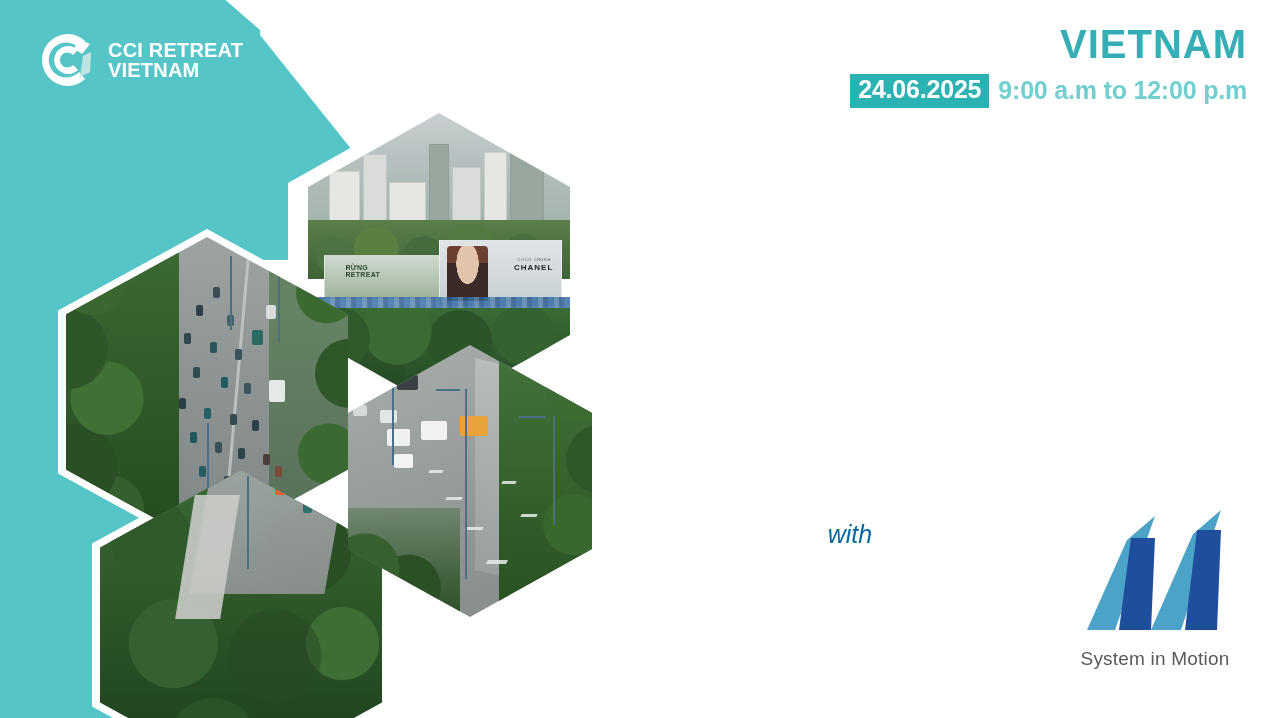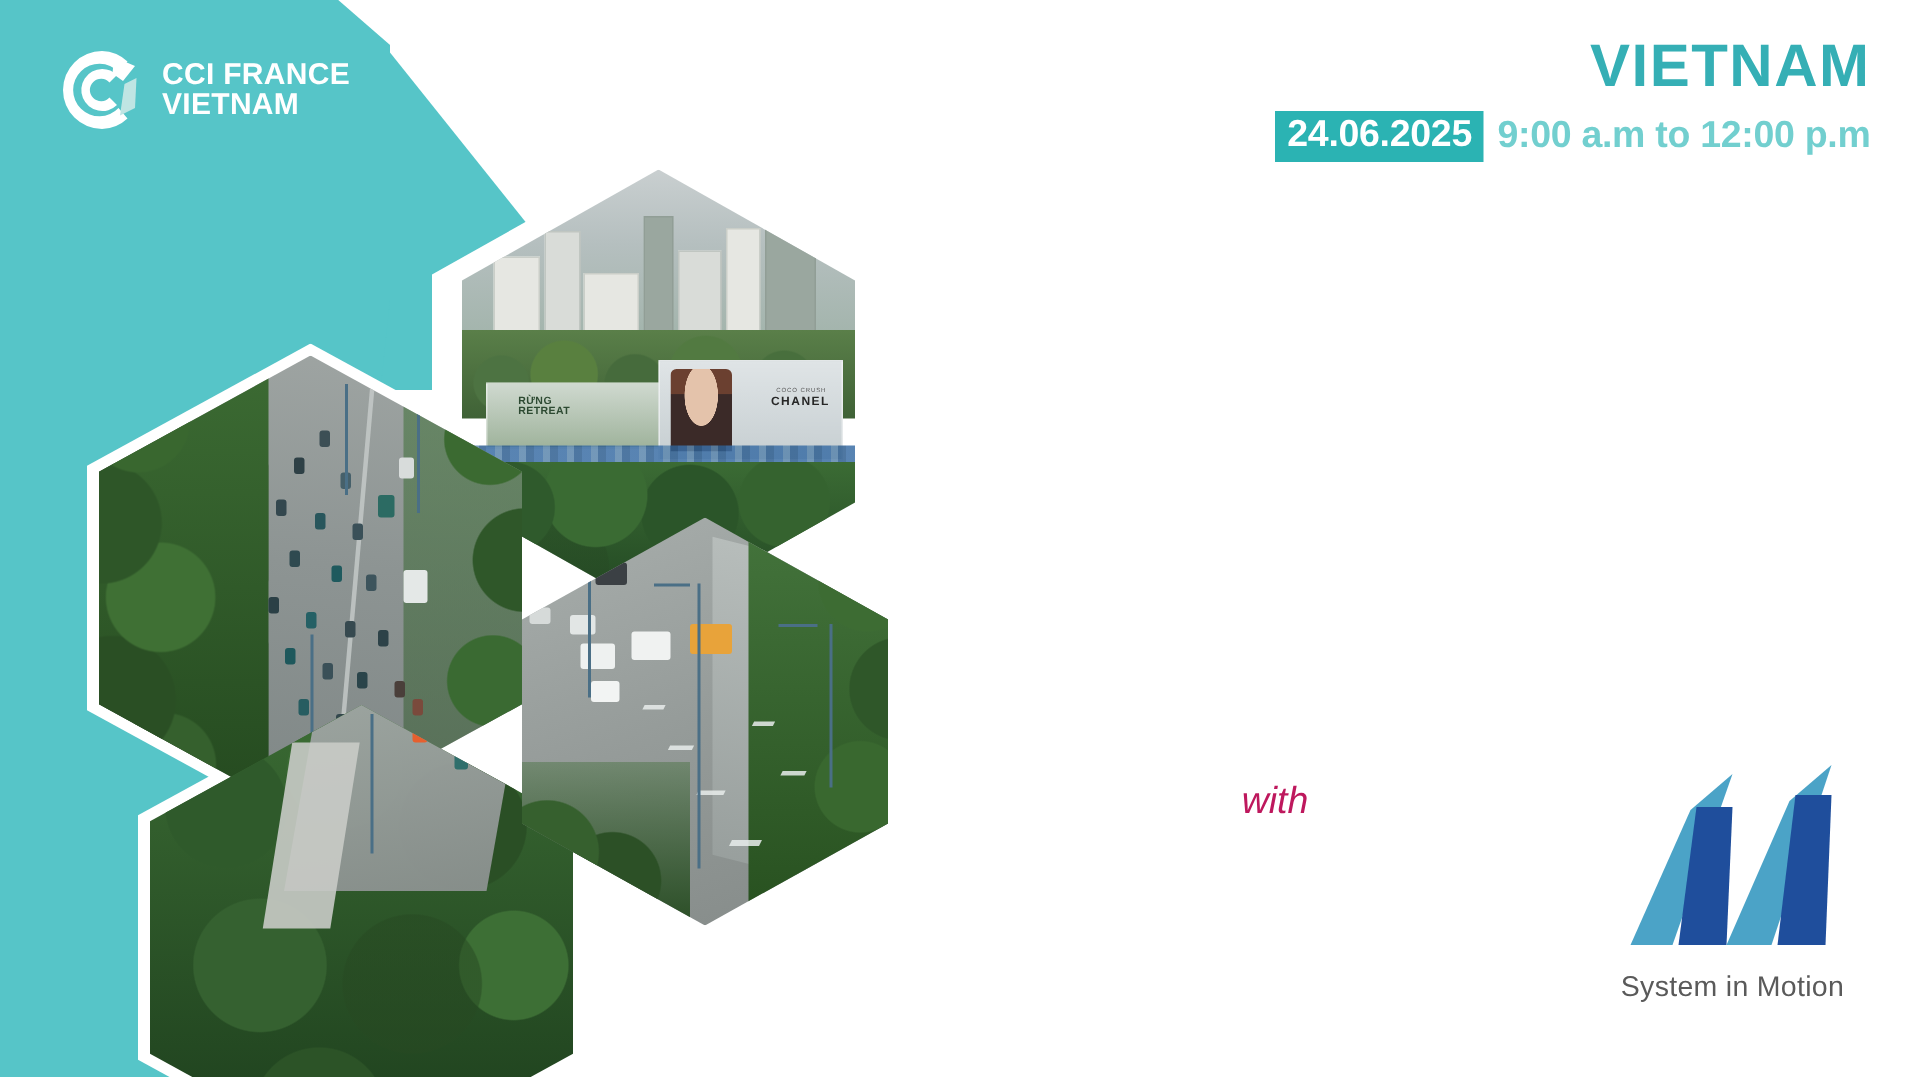--- a/index.html
+++ b/index.html
@@ -294,21 +294,21 @@
     font-weight: bold;
     line-height: 1.32;
     letter-spacing: -.2px;
   }
 
   .with-text {
     position: absolute;
     left: 760px; top: 520px;
     width: 180px;
     text-align: center;
-    color: #be185d;
+    color: #0369a1;
     font-size: 25px;
     font-style: italic;
   }
 
   .sim-logo {
     position: absolute;
     left: 1085px; top: 508px;
     width: 140px; height: 132px;
   }
   .sim-caption {
@@ -458,21 +458,21 @@
       <path d="M30 4 A26 26 0 1 0 30 56 A26 26 0 0 0 47 49 L41 42 A17.5 17.5 0 1 1 41 18 L47 11 A26 26 0 0 0 30 4 Z" fill="#ffffff"></path>
 
       <path d="M30 16 A14 14 0 1 0 40 40 L35 35 A7.5 7.5 0 1 1 35 25 L40 20 A14 14 0 0 0 30 16 Z" fill="#ffffff"></path>
 
       <path d="M38 8 L52 14 L44 24 L37 19 Z" fill="#ffffff"></path>
 
       <path d="M45 26 L53 22 L52 42 L42 47 Z" fill="#bfe5e3"></path>
     </svg>
     <div style="line-height:1.02;">
       <div style="color:#ffffff; font-size:20px; font-weight:bold; letter-spacing:.2px;">
-        <span>CCI FRANCE</span>
+        <span>CCI RETREAT</span>
       </div>
       <div style="color:#ffffff; font-size:20px; font-weight:bold; letter-spacing:.2px;">
         <span>VIETNAM</span>
       </div>
     </div>
   </div>
 
   <div class="header-block">
     <div class="training-word">VIETNAM</div>
     <div class="datetime-row">

